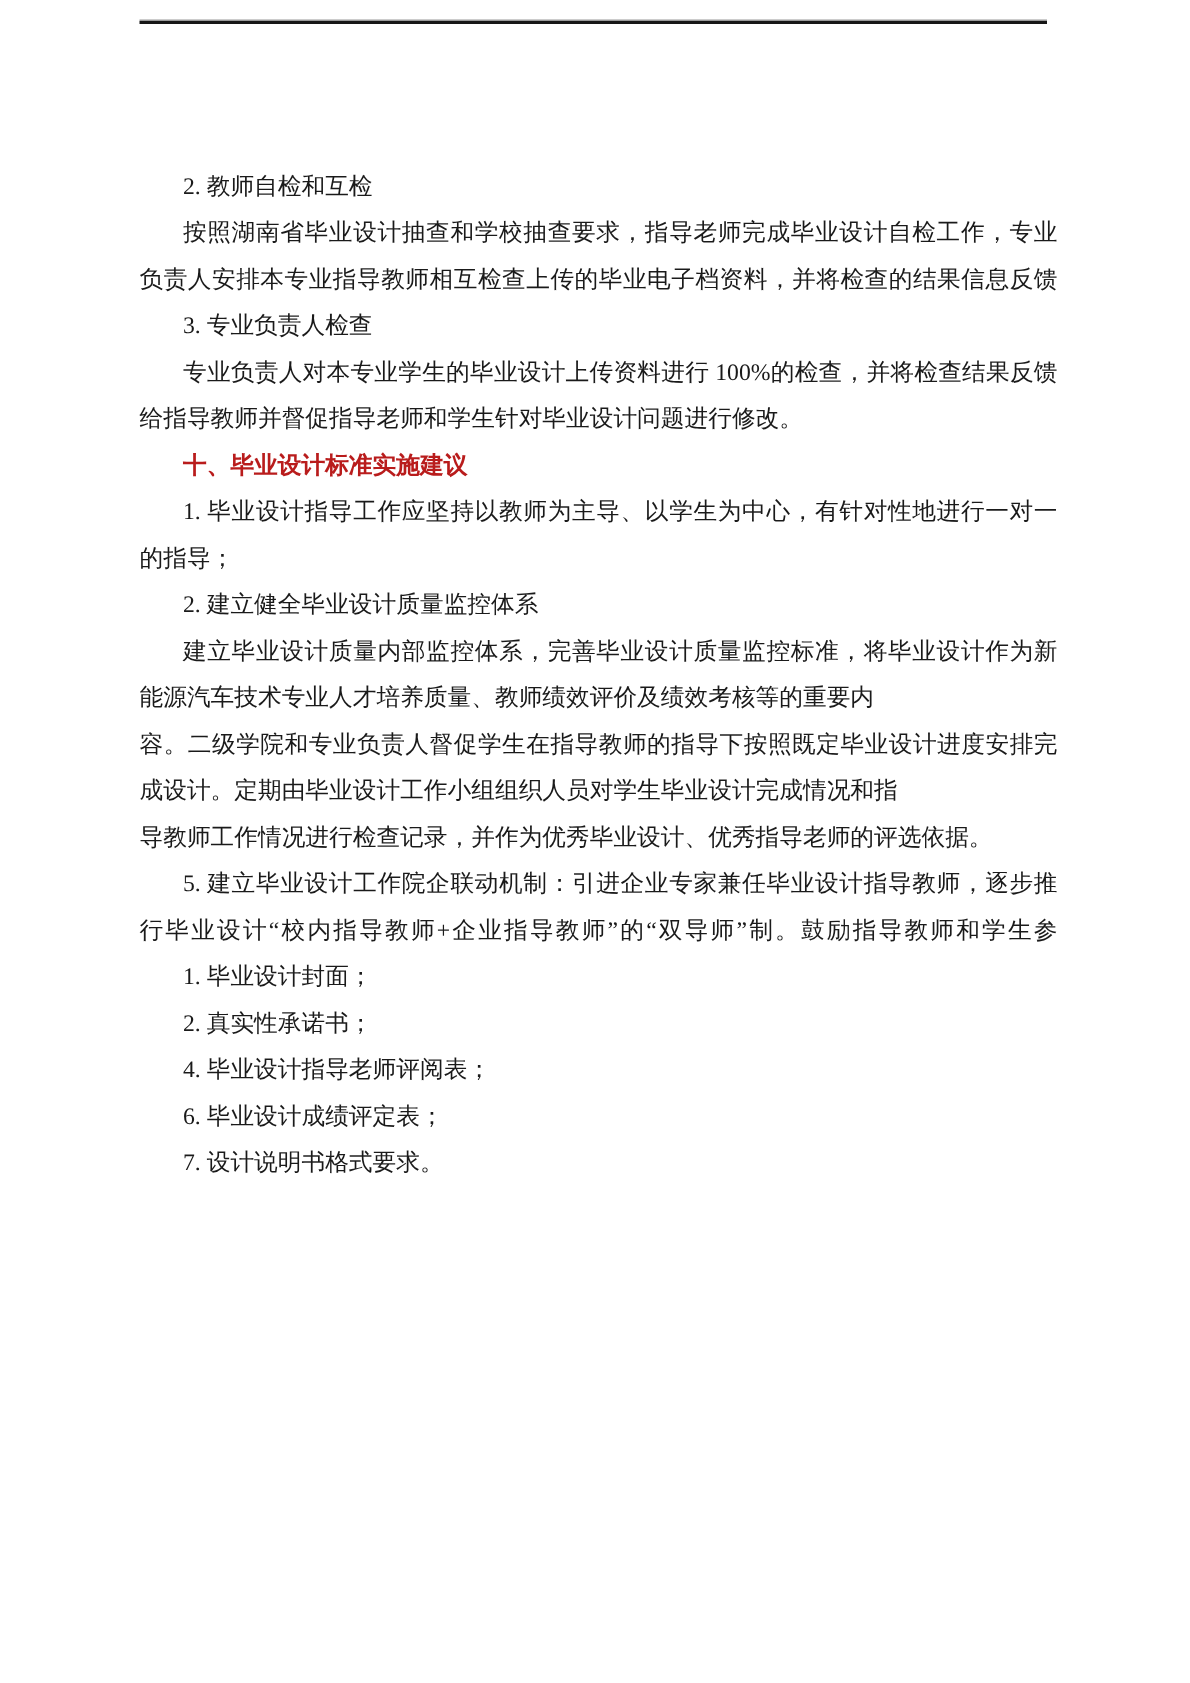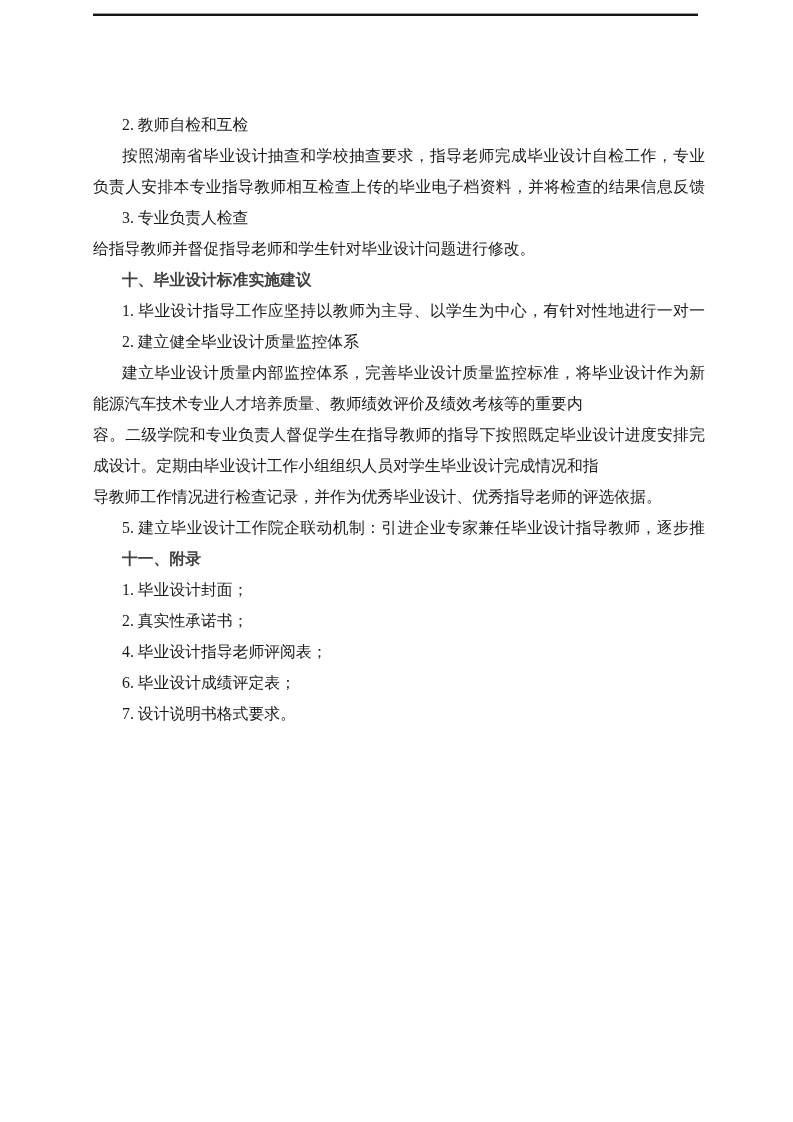--- a/index.html
+++ b/index.html
@@ -41,21 +41,21 @@
   .line.indent {
     text-indent: 29px;
   }
   .line.fill {
     text-align: justify;
     text-align-last: justify;
   }
   .line.heading {
     font-family: "Liberation Sans", "DejaVu Sans", sans-serif;
     font-weight: bold;
-    color: #404040;
+    color: #b91c1c;
   }
   .page-number {
     position: absolute;
     left: 0;
     top: 1030px;
     width: 793px;
     text-align: center;
     font-size: 13.5px;
     line-height: 17px;
     color: #222222;
@@ -65,31 +65,33 @@
 <body>
 
 <div class="page">
   <div class="header-rule"></div>
 
   <div class="content">
     <div class="line indent">2. 教师自检和互检</div>
     <div class="line indent fill">按照湖南省毕业设计抽查和学校抽查要求，指导老师完成毕业设计自检工作，专业</div>
     <div class="line fill">负责人安排本专业指导教师相互检查上传的毕业电子档资料，并将检查的结果信息反馈</div>
     <div class="line indent">3. 专业负责人检查</div>
+    <div class="line indent fill">专业负责人对本专业学生的毕业设计上传资料进行 100%的检查，并将检查结果反馈</div>
     <div class="line">给指导教师并督促指导老师和学生针对毕业设计问题进行修改。</div>
     <div class="line indent heading">十、毕业设计标准实施建议</div>
     <div class="line indent fill">1. 毕业设计指导工作应坚持以教师为主导、以学生为中心，有针对性地进行一对一</div>
+    <div class="line">的指导；</div>
     <div class="line indent">2. 建立健全毕业设计质量监控体系</div>
     <div class="line indent fill">建立毕业设计质量内部监控体系，完善毕业设计质量监控标准，将毕业设计作为新</div>
     <div class="line">能源汽车技术专业人才培养质量、教师绩效评价及绩效考核等的重要内</div>
     <div class="line fill">容。二级学院和专业负责人督促学生在指导教师的指导下按照既定毕业设计进度安排完</div>
     <div class="line">成设计。定期由毕业设计工作小组组织人员对学生毕业设计完成情况和指</div>
     <div class="line">导教师工作情况进行检查记录，并作为优秀毕业设计、优秀指导老师的评选依据。</div>
     <div class="line indent fill">5. 建立毕业设计工作院企联动机制：引进企业专家兼任毕业设计指导教师，逐步推</div>
-    <div class="line indent heading">十一、附录</div>
+    <div class="line fill">行毕业设计“校内指导教师+企业指导教师”的“双导师”制。鼓励指导教师和学生参</div>
     <div class="line indent">1. 毕业设计封面；</div>
     <div class="line indent">2. 真实性承诺书；</div>
     <div class="line indent">4. 毕业设计指导老师评阅表；</div>
     <div class="line indent">6. 毕业设计成绩评定表；</div>
     <div class="line indent">7. 设计说明书格式要求。</div>
   </div>
 
   <div class="page-number">9</div>
 </div>
 

